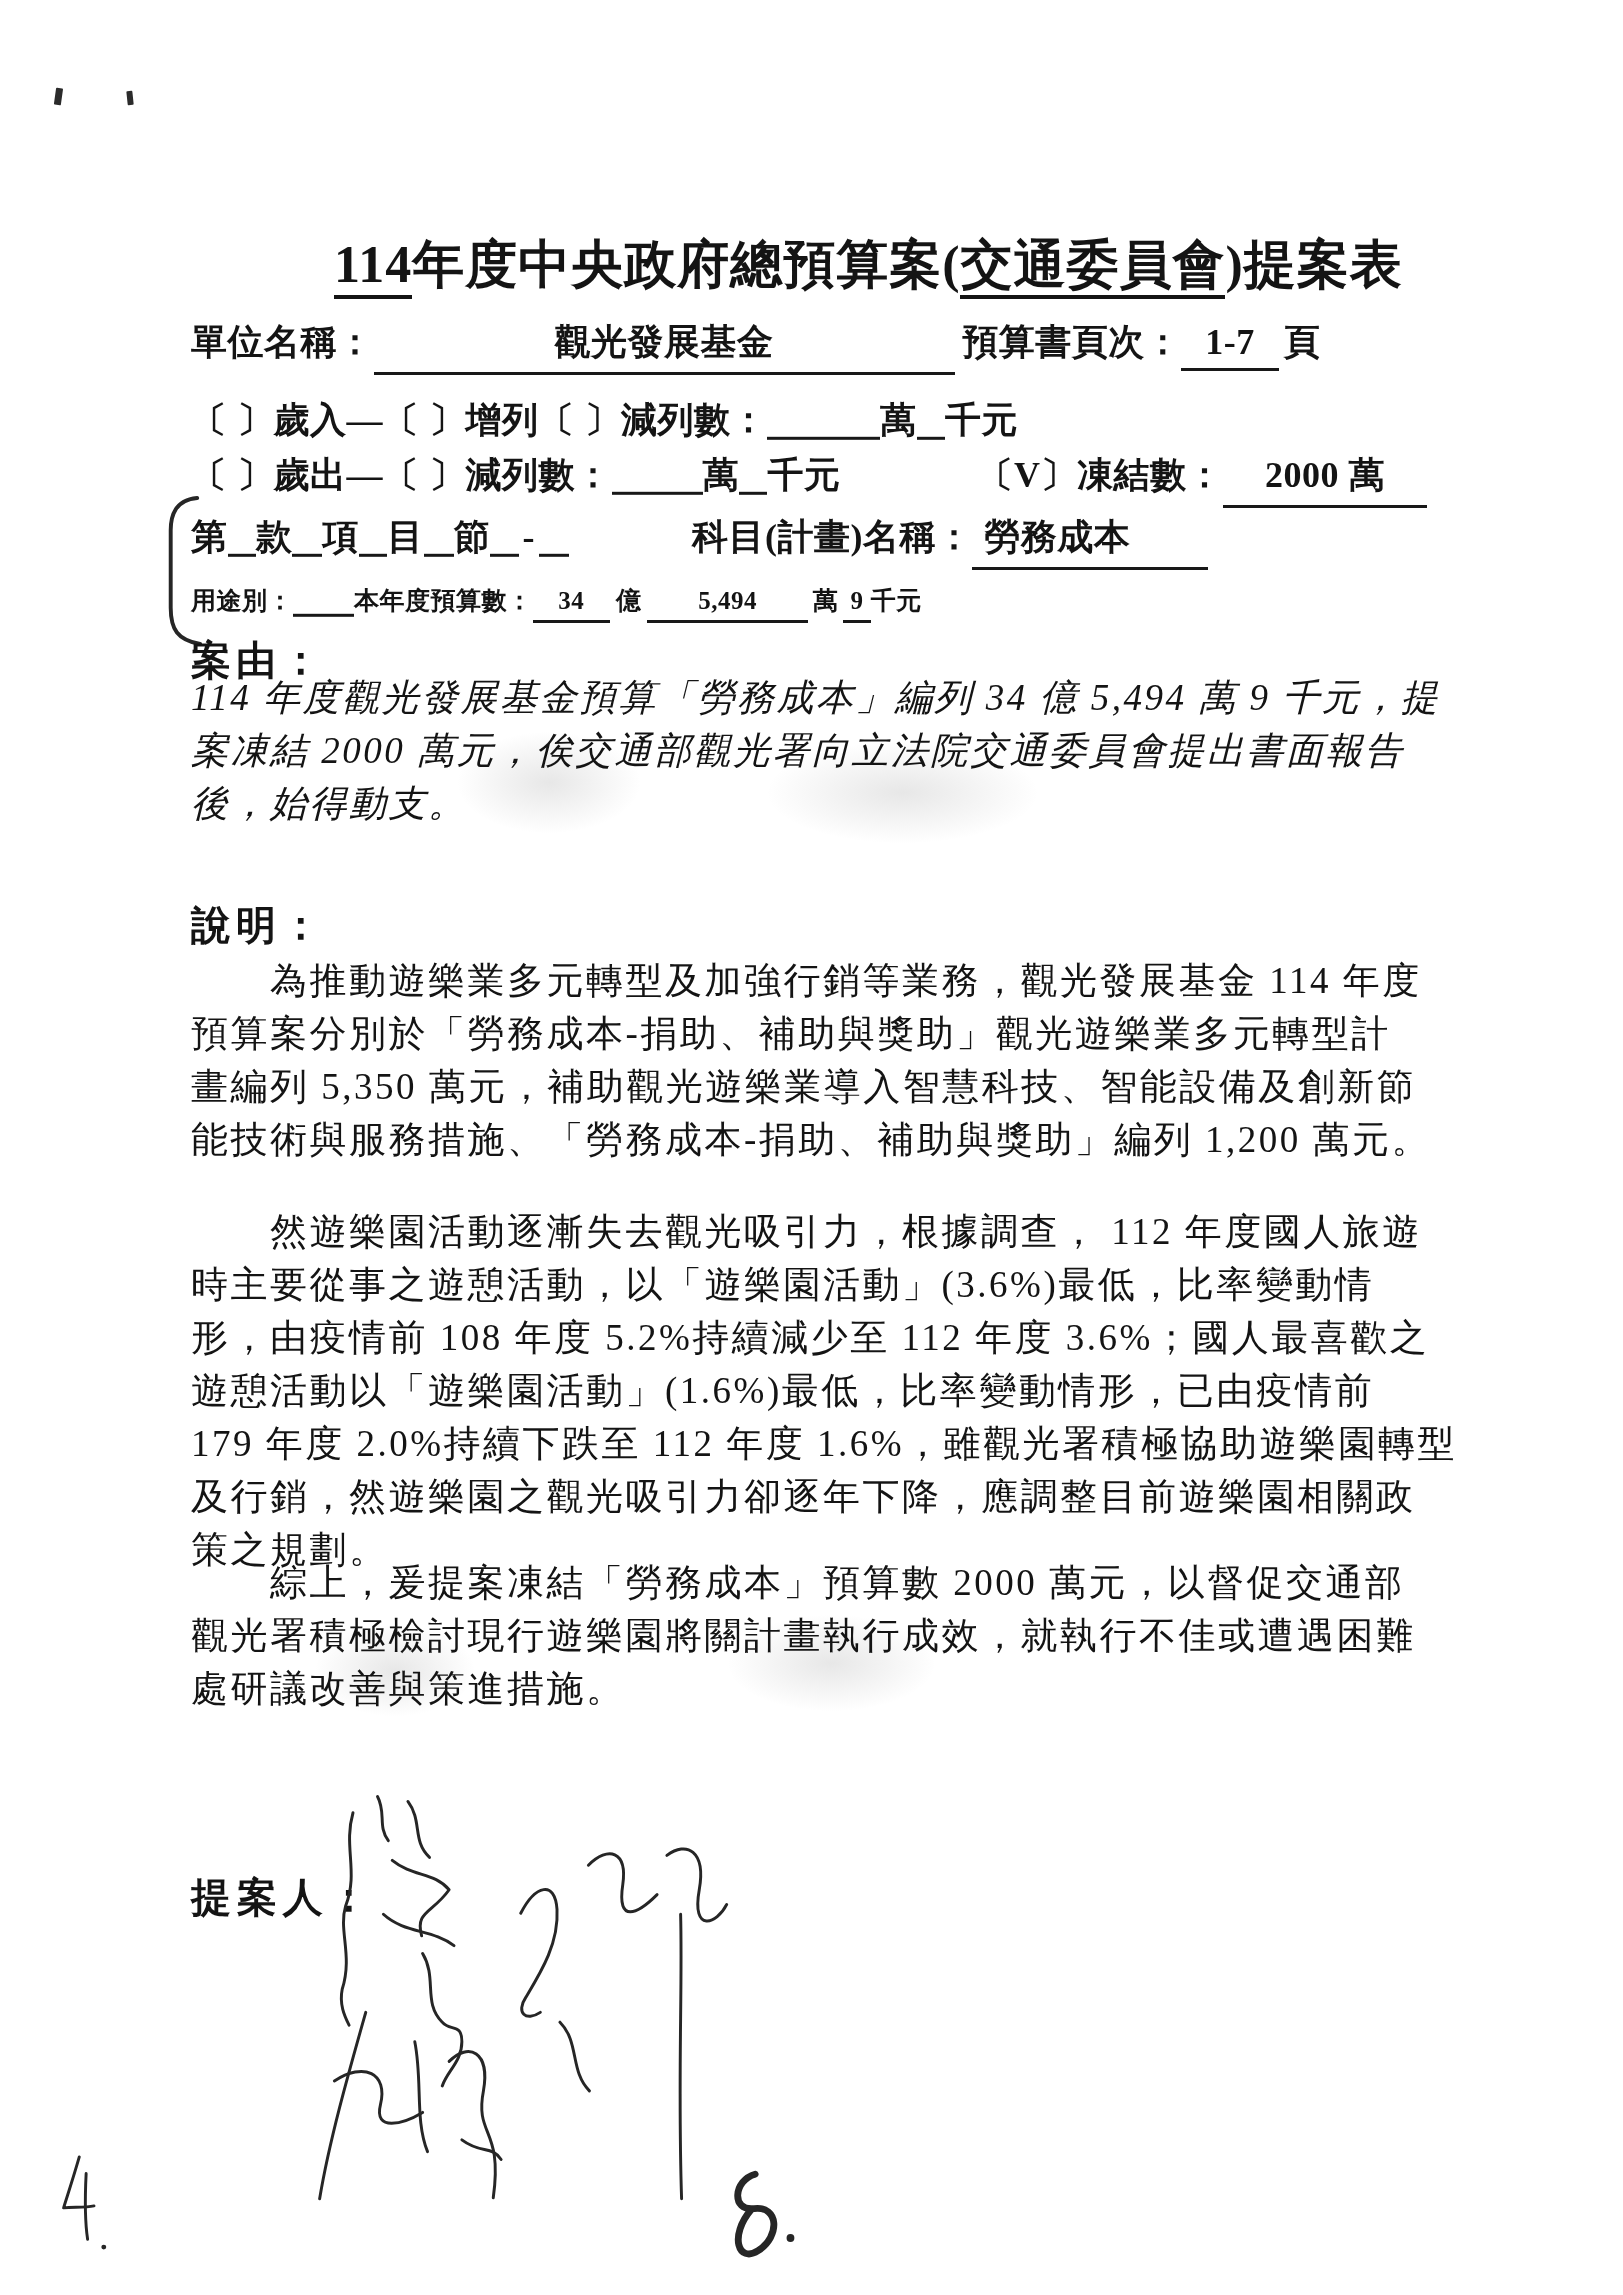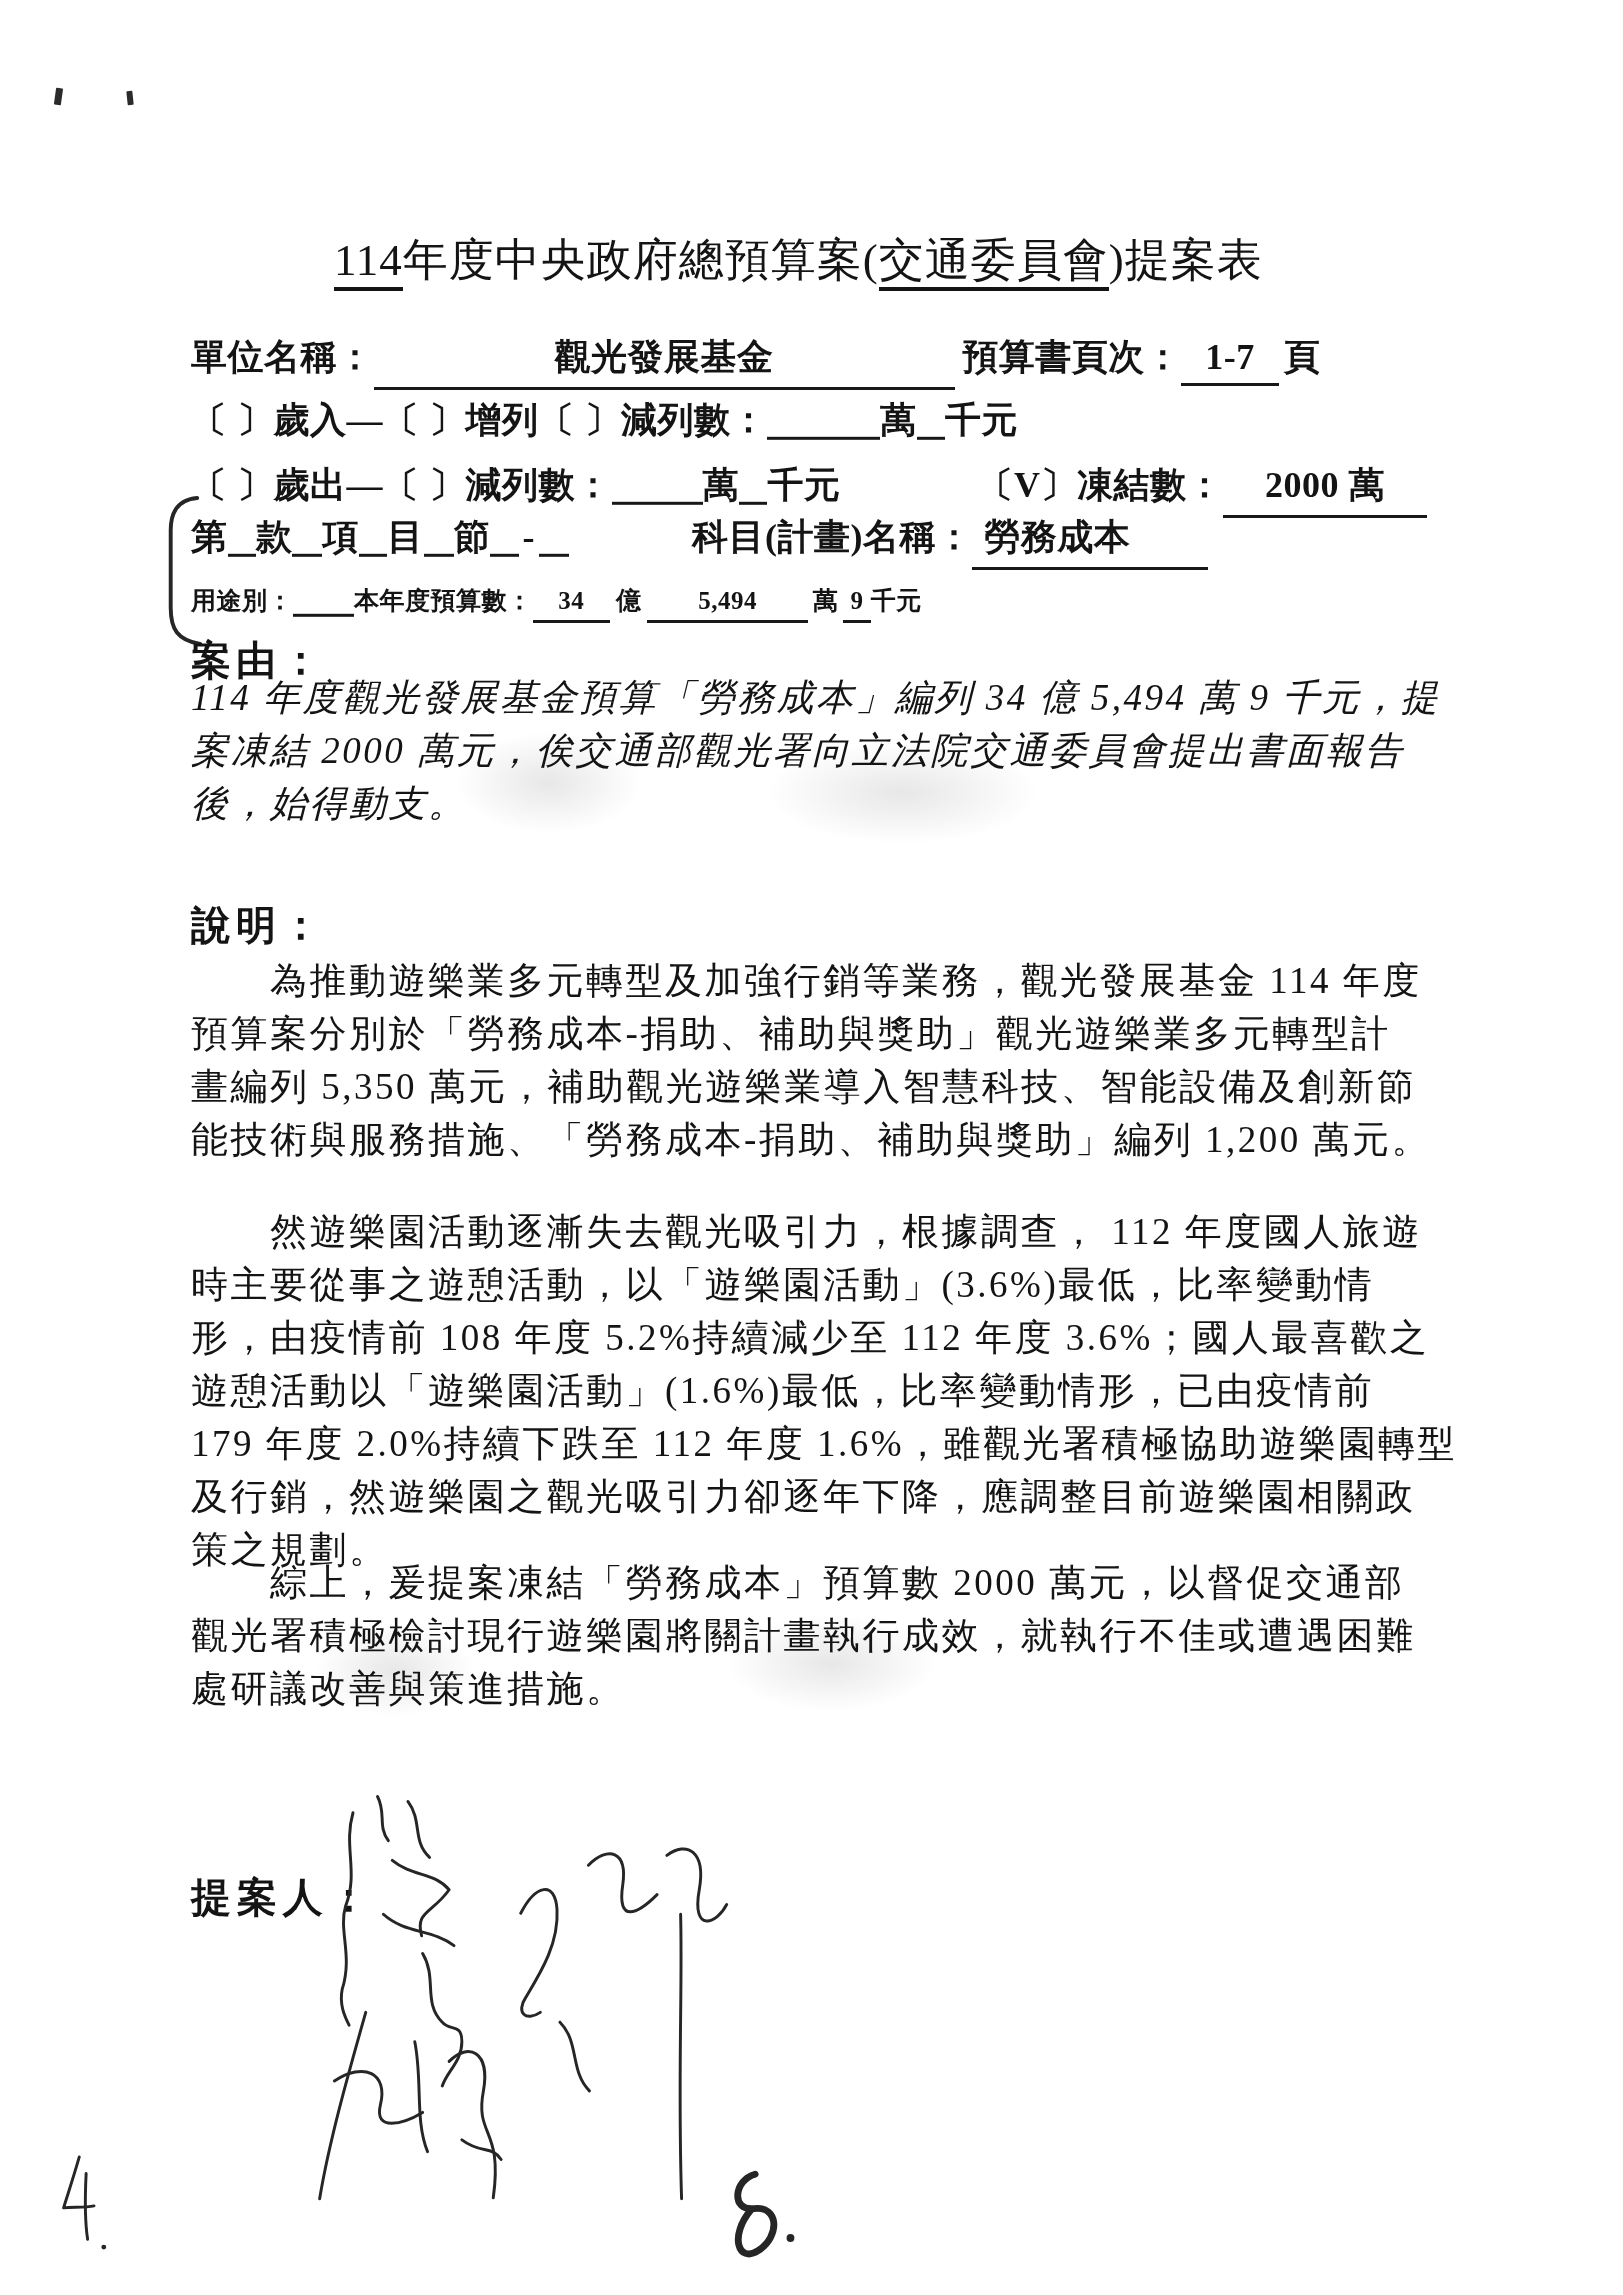--- a/index.html
+++ b/index.html
@@ -3,32 +3,32 @@
 <meta charset="utf-8">
 <style>
   html,body { margin:0; padding:0; background:#ffffff; }
   .page {
     position:relative; width:1624px; height:2295px; background:#ffffff;
     font-family:"Liberation Serif","DejaVu Serif",serif; color:#141414; overflow:hidden;
   }
   .abs { position:absolute; white-space:nowrap; }
 
   
-  .title { font-size:45px; font-weight:400; letter-spacing:1px; }
+  .title { font-size:52px; font-weight:700; letter-spacing:1px; }
   .title .ul { border-bottom:4.4px solid #141414; padding-bottom:2px; }
 
   
   .frow { font-size:36px; font-weight:700; letter-spacing:0.5px; }
   .frow5 { font-size:25px; font-weight:700; letter-spacing:0.5px; }
 
   
   .bl { display:inline-block; height:38px; border-bottom:3.9px solid #181818;
         vertical-align:baseline; transform:translateY(7.8px); }
   .blfill { display:inline-block; text-align:center; border-bottom:3.9px solid #181818;
-        padding-bottom:4.9px;margin-top:15px; }
+        padding-bottom:4.9px; }
   .ultext { display:inline-block; border-bottom:3.9px solid #181818; padding:0 11.8px 4.9px 11.8px; text-align:center; }
 
   
   .shead { font-size:40px; font-weight:700; letter-spacing:4.9px; }
   .para { font-size:37px; font-weight:400; letter-spacing:2.5px; line-height:53px; }
   .para div { white-space:nowrap; }
   .proposer { font-size:40px; font-weight:700; letter-spacing:5.9px; }
 
   
   .speck { position:absolute; background:#2b2b2b; border-radius:1px; }

